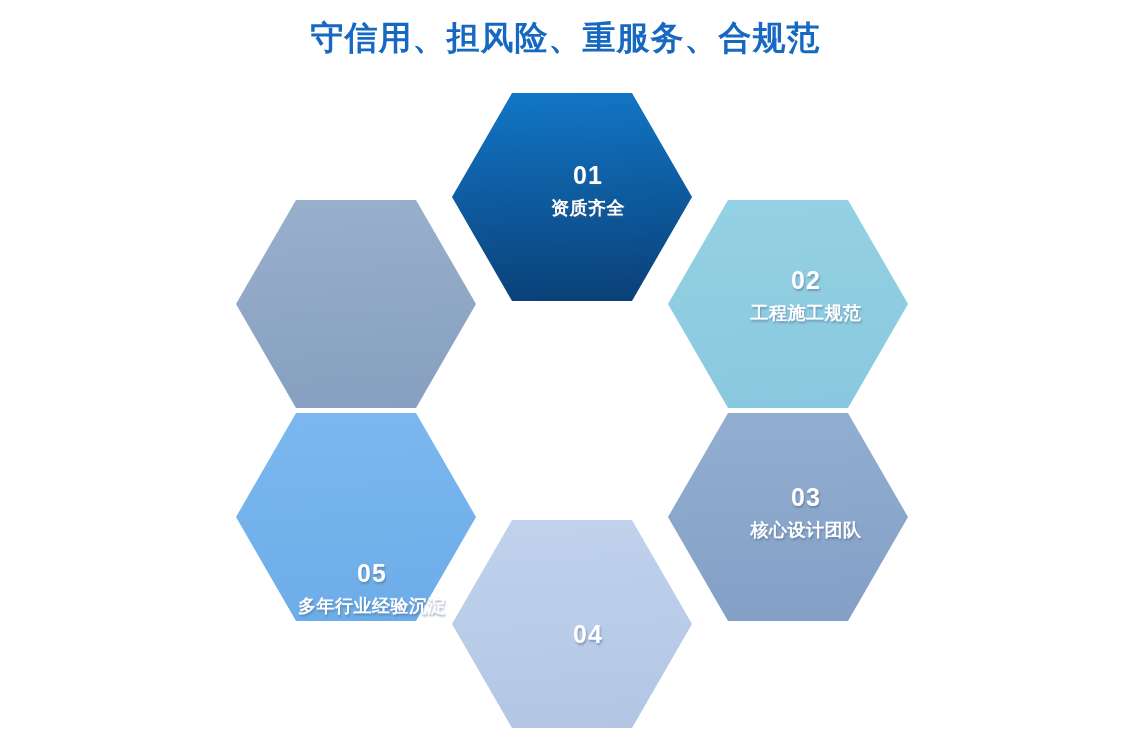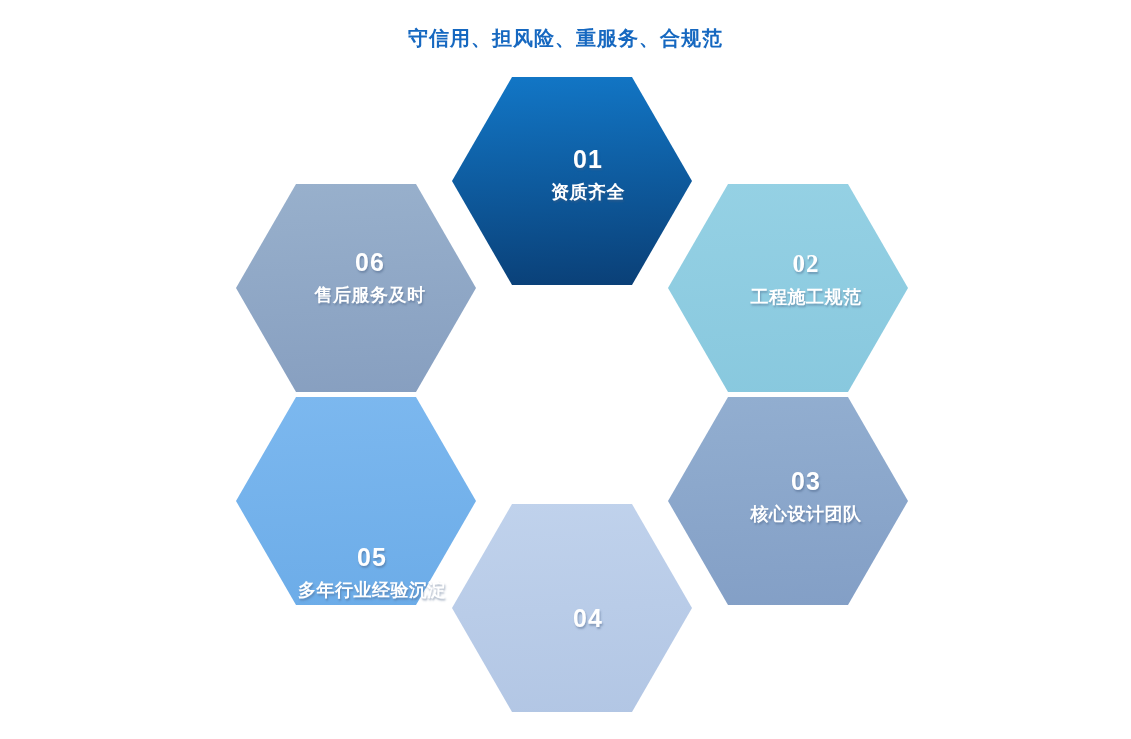--- a/index.html
+++ b/index.html
@@ -24,33 +24,33 @@
     overflow: hidden;
   }
 
   
   #page-title {
     position: absolute;
     left: 0;
     top: 16px;
     width: 1131px;
     text-align: center;
-    font-size: 20px;
+    font-size: 33px;
     font-weight: bold;
     letter-spacing: 1px;
     color: #1668C0;
     white-space: nowrap;
     line-height: 44px;
   }
 
   
   #honeycomb {
     position: absolute;
     left: 0;
-    top: 0;
+    top: 16px;
     width: 1131px;
     height: 558px;
   }
 
   .hex {
     position: absolute;
     width: 240px;
     height: 208px;
     -webkit-clip-path: polygon(25% 0%, 75% 0%, 100% 50%, 75% 100%, 25% 100%, 0% 50%);
     clip-path: polygon(25% 0%, 75% 0%, 100% 50%, 75% 100%, 25% 100%, 0% 50%);
@@ -93,21 +93,21 @@
   
   .hex-01 { left: 452px; top: 77px;  }
   .hex-02 { left: 668px; top: 184px; }
   .hex-03 { left: 668px; top: 397px; }
   .hex-04 { left: 452px; top: 504px; }
   .hex-05 { left: 236px; top: 397px; justify-content: flex-end; }
   .hex-06 { left: 236px; top: 184px; }
 
   
   .lbl-01 { transform: translate(16px, -6px); }
-  .lbl-02 { transform: translate(18px, -8px); font-family: Liberation Serif, serif; }
+  .lbl-02 { transform: translate(18px, -8px); }
   .lbl-03 { transform: translate(18px, -4px); align-items: center; }
   .lbl-04 { transform: translate(16px, 10px); }
   .lbl-05 { transform: translate(16px, 2px); }
   .lbl-06 { transform: translate(14px, -10px); }
 </style>
 </head>
 <body>
 
 <div id="canvas" style="background: rgb(255, 255, 255);">
 
@@ -148,21 +148,15 @@
 
     <div class="hex hex-05" style="background: linear-gradient(177deg, rgb(124, 184, 239) 0%, rgb(108, 172, 232) 100%);"></div>
     <div class="hex-label hex-05 lbl-05">
       <div class="hex-inner">
         <div class="hex-num">05</div>
         <div class="hex-text">多年行业经验沉淀</div>
       </div>
     </div>
 
     <div class="hex hex-06" style="background: linear-gradient(177deg, rgb(152, 176, 204) 0%, rgb(135, 159, 192) 100%);"></div>
-    <div class="hex-label hex-06 lbl-06">
-      <div class="hex-inner">
-        <div class="hex-num">06</div>
-        <div class="hex-text">售后服务及时</div>
-      </div>
-    </div>
 
   </div>
 </div>
 
 </body></html>

